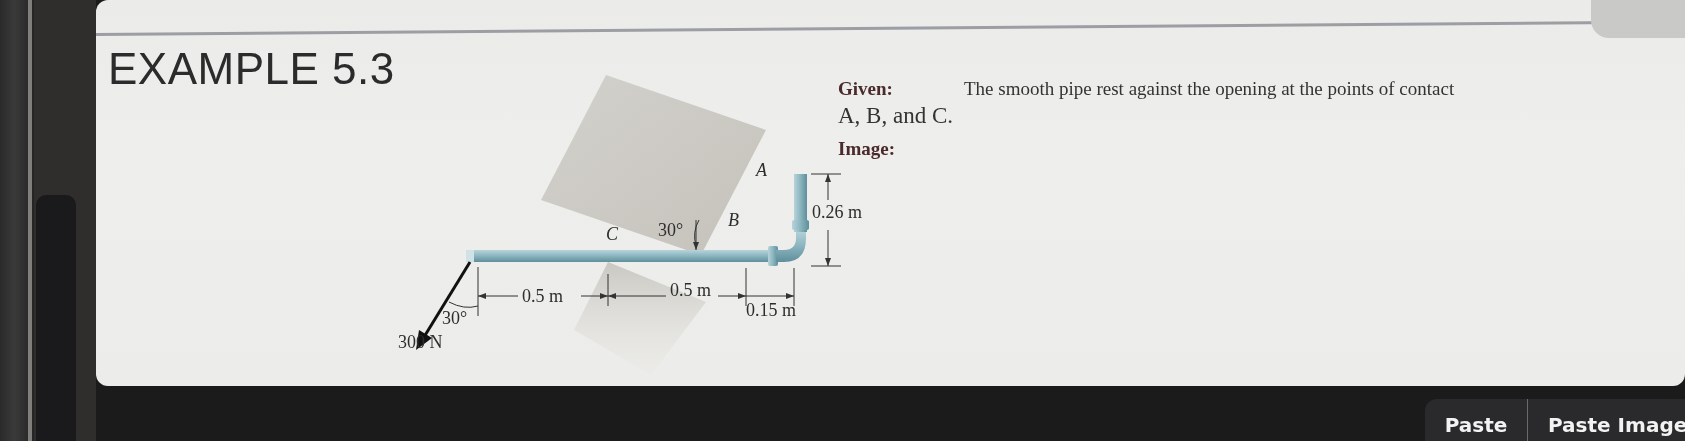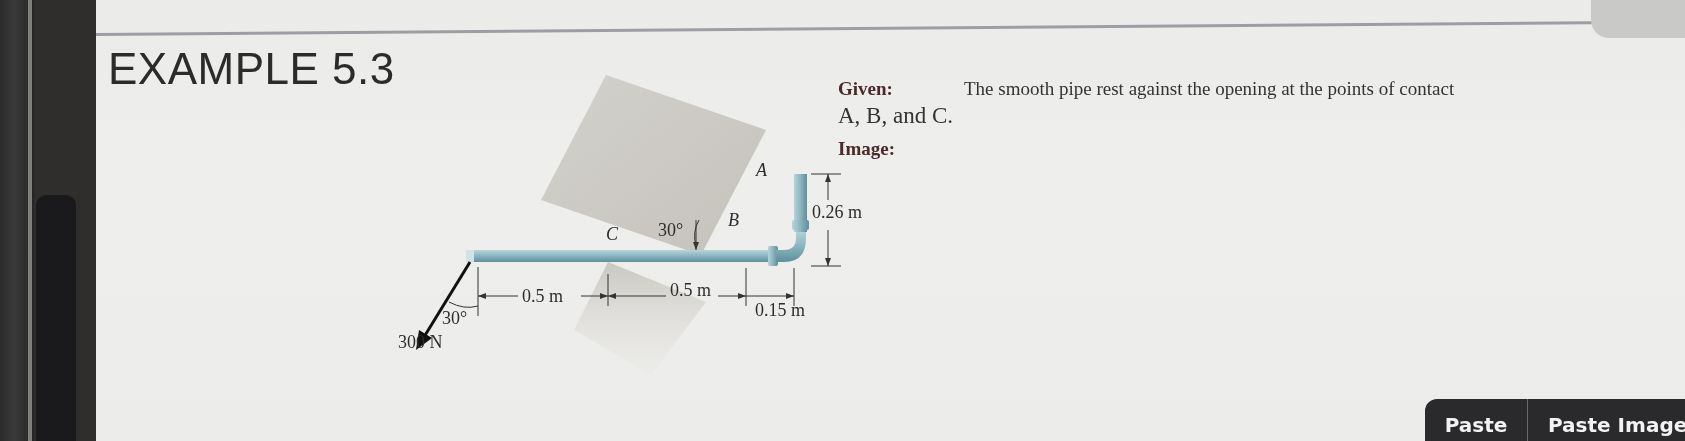--- a/index.html
+++ b/index.html
@@ -13,22 +13,22 @@
       background: linear-gradient(180deg, #d9cfae 0%, #cfc4a0 30%, #3a3a3a 32%, #3a3a3a 45%, #d8ceab 47%, #cdbf98 80%, #2a2a2a 82%); margin-left: 40px; }
     .bezel-strip .txt { position: absolute; left: 1px; top: 6px; font-size: 18px; font-style: italic;
       color: #8a8270; font-family: "Liberation Sans", sans-serif; }
     .bezel-line { position: absolute; left: 28px; top: 0; width: 4px; height: 441px; background: #c9c6bf; opacity: .55; }
     .bezel-inner { position: absolute; left: 34px; top: 0; width: 62px; height: 441px;
       background: #2f2e2c; }
     .bezel-slot { position: absolute; left: 36px; top: 195px; width: 40px; height: 246px;
       background: #1a1a1c; border-radius: 10px 10px 0 0; }
 
     
-    .page { position: absolute; left: 96px; top: 0; width: 1589px; height: 441px;
-      background: linear-gradient(180deg, #ebebea 0%, #eeeeec 40%, #ececea 100%); }
+    .page { position: absolute; left: 96px; top: 0; width: 1589px; height: 386px;
+      background: linear-gradient(180deg, #ebebea 0%, #eeeeec 40%, #ececea 100%); border-radius: 12px; }
     .top-rule { position: absolute; left: 0; top: 33px; width: 1589px; height: 3px; background: #9c9ea3;
       transform: rotate(-0.45deg); transform-origin: left center; }
     .top-tab { position: absolute; left: 1495px; top: -10px; width: 110px; height: 48px;
       background: #c9c9c8; border-radius: 0 0 18px 18px; }
 
     .title { position: absolute; left: 12px; top: 44px; font-family: "Liberation Sans", sans-serif;
       font-size: 44px; color: #2b2b2b; letter-spacing: 0.5px; font-weight: 400; }
 
     
     .given-label { position: absolute; left: 742px; top: 78px; font-size: 19px; font-weight: 700; color: #4a2a2a; }
@@ -144,21 +144,21 @@
     </svg>
 
     <span class="lbl it" style="left:450px; top:90px;">A</span>
     <span class="lbl it" style="left:422px; top:140px;">B</span>
     <span class="lbl it" style="left:300px; top:154px;">C</span>
     <span class="lbl" style="left:352px; top:150px;">30°</span>
     <span class="lbl" style="left:136px; top:238px;">30°</span>
     <span class="lbl" style="left:92px; top:262px;">300 N</span>
     <span class="lbl" style="left:216px; top:216px;">0.5 m</span>
     <span class="lbl" style="left:364px; top:210px;">0.5 m</span>
-    <span class="lbl" style="left:440px; top:230px;margin-left:9px;">0.15 m</span>
+    <span class="lbl" style="left:440px; top:230px;">0.15 m</span>
     <span class="lbl" style="left:498px; top:132px;padding-left:8px;">0.26 m</span>
   </div>
 </div>
 
 <div class="paste-menu">
   <div class="paste-btn first">Paste</div>
   <div class="paste-btn second">Paste Image</div>
 </div>
 
 </body></html>

